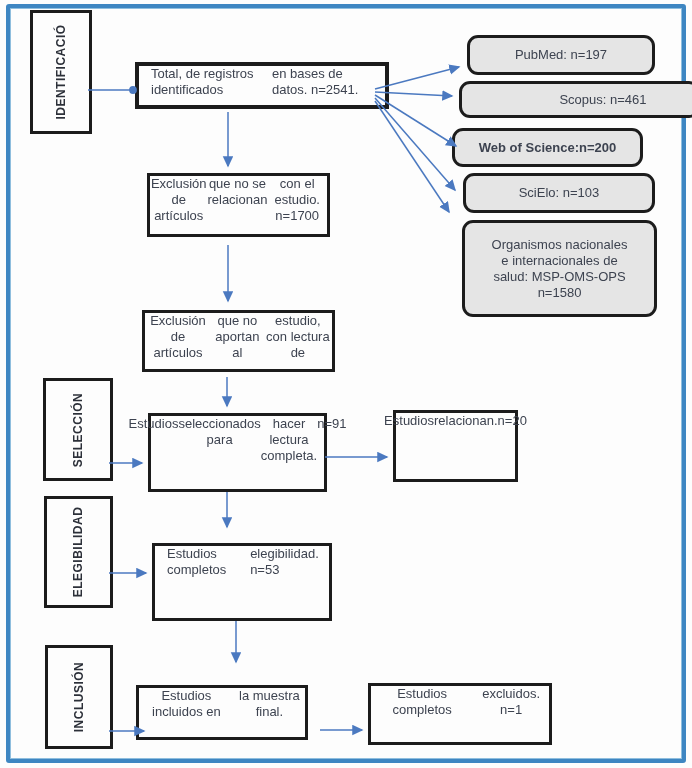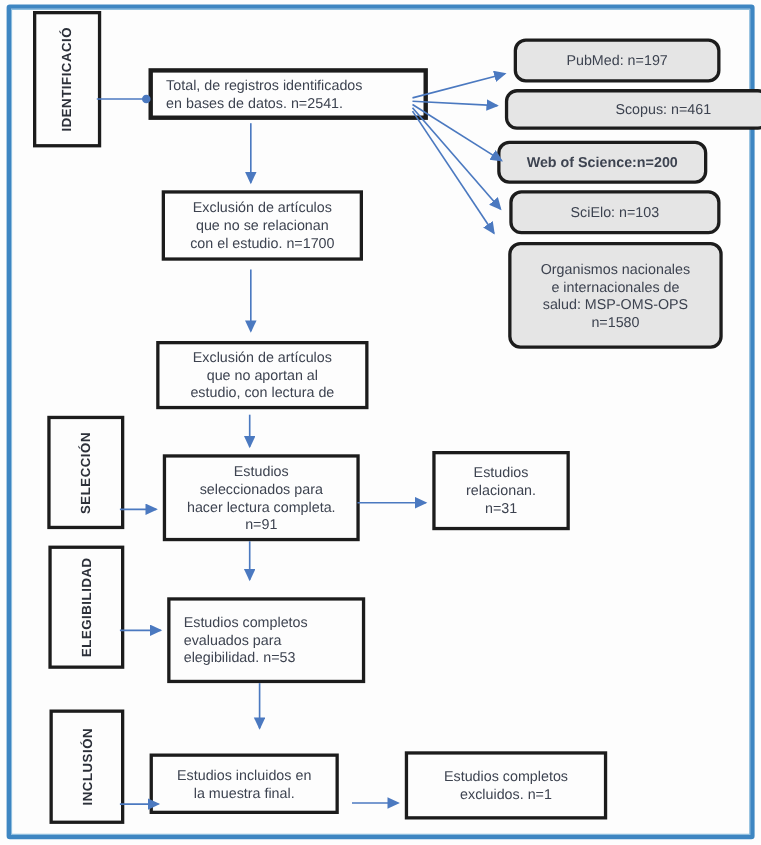--- a/index.html
+++ b/index.html
@@ -17,21 +17,21 @@
   .vlabel{
     position:absolute;border:3px solid #1c1c1c;background:#fdfdfd;
     display:flex;align-items:center;justify-content:center;
   }
   .vlabel span{
     transform:rotate(-90deg);white-space:nowrap;
     font-weight:bold;font-size:12px;letter-spacing:.5px;color:#2c3039;
   }
   .fbox{
     position:absolute;border:3px solid #1c1c1c;background:#fdfdfd;
-    display:flex;flex-direction:column;justify-content:center;
+    display:flex;justify-content:center;
     font-size:13px;line-height:16px;text-align:center;
   }
   .fbox.thick{border-width:4px;}
   .fbox.leftalign{text-align:left;padding-left:12px;padding-right:4px;}
   .rbox{
     position:absolute;border:3px solid #1c1c1c;border-radius:11px;background:#e5e5e5;
     display:flex;flex-direction:column;justify-content:center;
     font-size:13px;line-height:16px;text-align:center;
   }
   .rbox .count{}
@@ -76,26 +76,25 @@
   <div class="fbox" style="left:148px;top:413px;width:173px;height:73px;">
     <div>Estudios</div>
     <div>seleccionados para</div>
     <div>hacer lectura completa.</div>
     <div>n=91</div>
   </div>
 
   <div class="fbox" style="left:393px;top:410px;width:119px;height:66px;">
     <div>Estudios</div>
     <div>relacionan.</div>
-    <div>n=31</div>
+    <div>n=20</div>
   </div>
 
   <div class="fbox leftalign" style="left:152px;top:543px;width:158px;height:72px;">
     <div>Estudios completos</div>
-    <div>evaluados para</div>
     <div>elegibilidad. n=53</div>
   </div>
 
   <div class="fbox" style="left:136px;top:685px;width:166px;height:49px;">
     <div>Estudios incluidos en</div>
     <div>la muestra final.</div>
   </div>
 
   <div class="fbox" style="left:368px;top:683px;width:178px;height:56px;">
     <div>Estudios completos</div>

